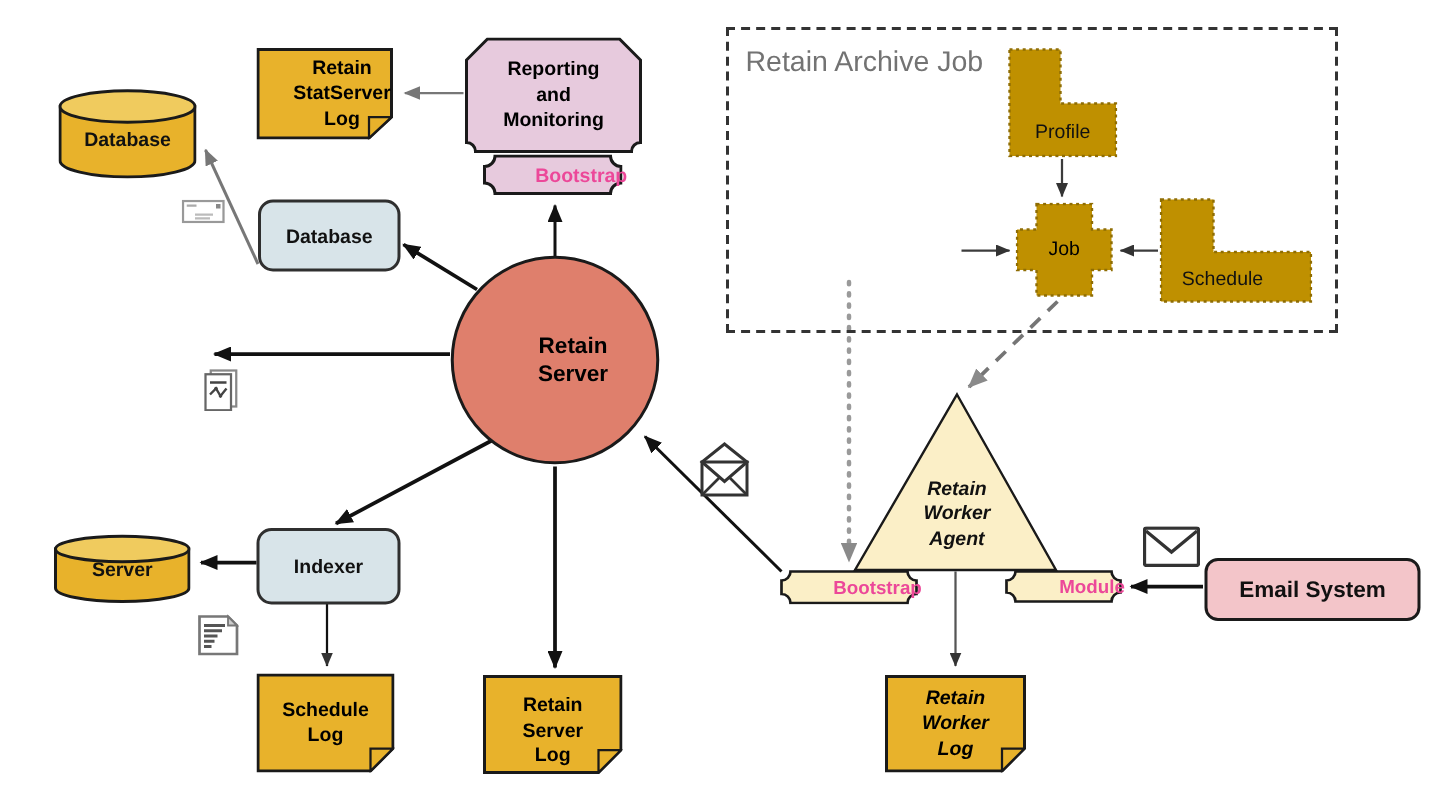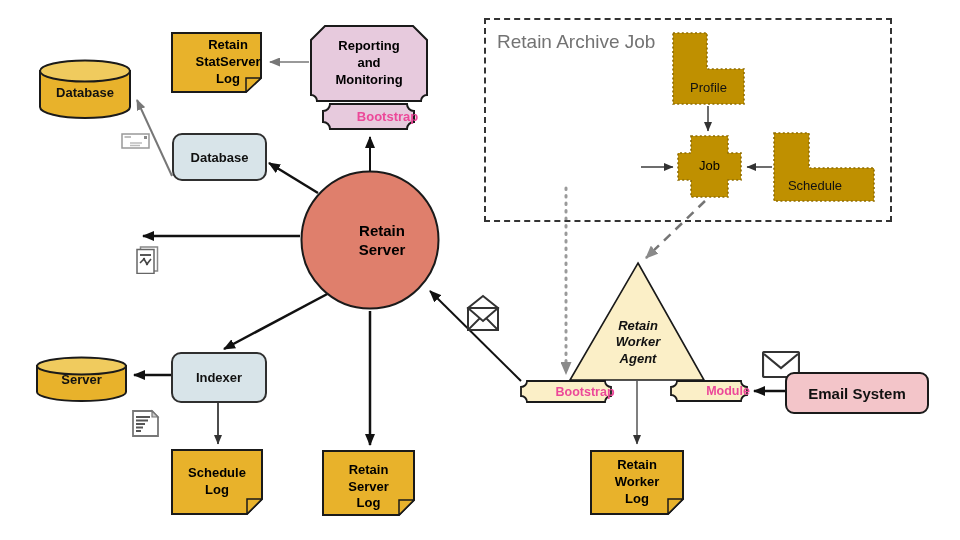--- a/index.html
+++ b/index.html
@@ -212,21 +212,21 @@
     </svg>
   </div>
 
   <div class="abs" style="left:762px;top:351px;">
     <svg width="38" height="27" viewBox="0 0 38 27">
       <rect x="1" y="1" width="36" height="25" rx="1.5" fill="#fff" stroke="#333" stroke-width="2.2"></rect>
       <path d="M2,3 L19,17 L36,3" fill="none" stroke="#333" stroke-width="2.2"></path>
     </svg>
   </div>
 
-  <div class="pinkbox abs" style="left:785px;top:372px;width:140px;height:38px;">
+  <div class="pinkbox abs" style="left:803px;top:372px;width:140px;height:38px;">
     <span>Email System</span>
   </div>
 
   <div class="abs" style="left:36px;top:356px;width:91px;height:46px;">
     <svg width="91" height="46" viewBox="0 0 91 46">
       <path d="M1,10 V36 A44.5,9 0 0 0 90,36 V10 Z" fill="#E8B22B" stroke="#1a1a1a" stroke-width="2"></path>
       <ellipse cx="45.5" cy="10" rx="44.5" ry="8.5" fill="#F0CB5E" stroke="#1a1a1a" stroke-width="2"></ellipse>
     </svg>
     <div class="cyl-label" style="top:16px;font-size:13px;">Server</div>
   </div>
@@ -266,17 +266,17 @@
         <span style="width:60px;">Retain Server Log</span>
       </div>
   </div>
 
   <div class="abs" style="left:590px;top:450px;width:94px;height:65px;">
     <svg width="94" height="65" viewBox="0 0 94 65">
       <path d="M1,1 H93 V49 L78,64 H1 Z" fill="#E8B22B" stroke="#1a1a1a" stroke-width="2"></path>
       <path d="M78,64 L93,49 L78,49 Z" fill="#E8B22B" stroke="#1a1a1a" stroke-width="1.5"></path>
     </svg>
     <div class="note-label">
-        <span style="width:62px;">Retain Worker Log</span>
+        <span style="width:62px;font-style:italic;">Retain Worker Log</span>
       </div>
   </div>
 
 </div>
 
 </body></html>

